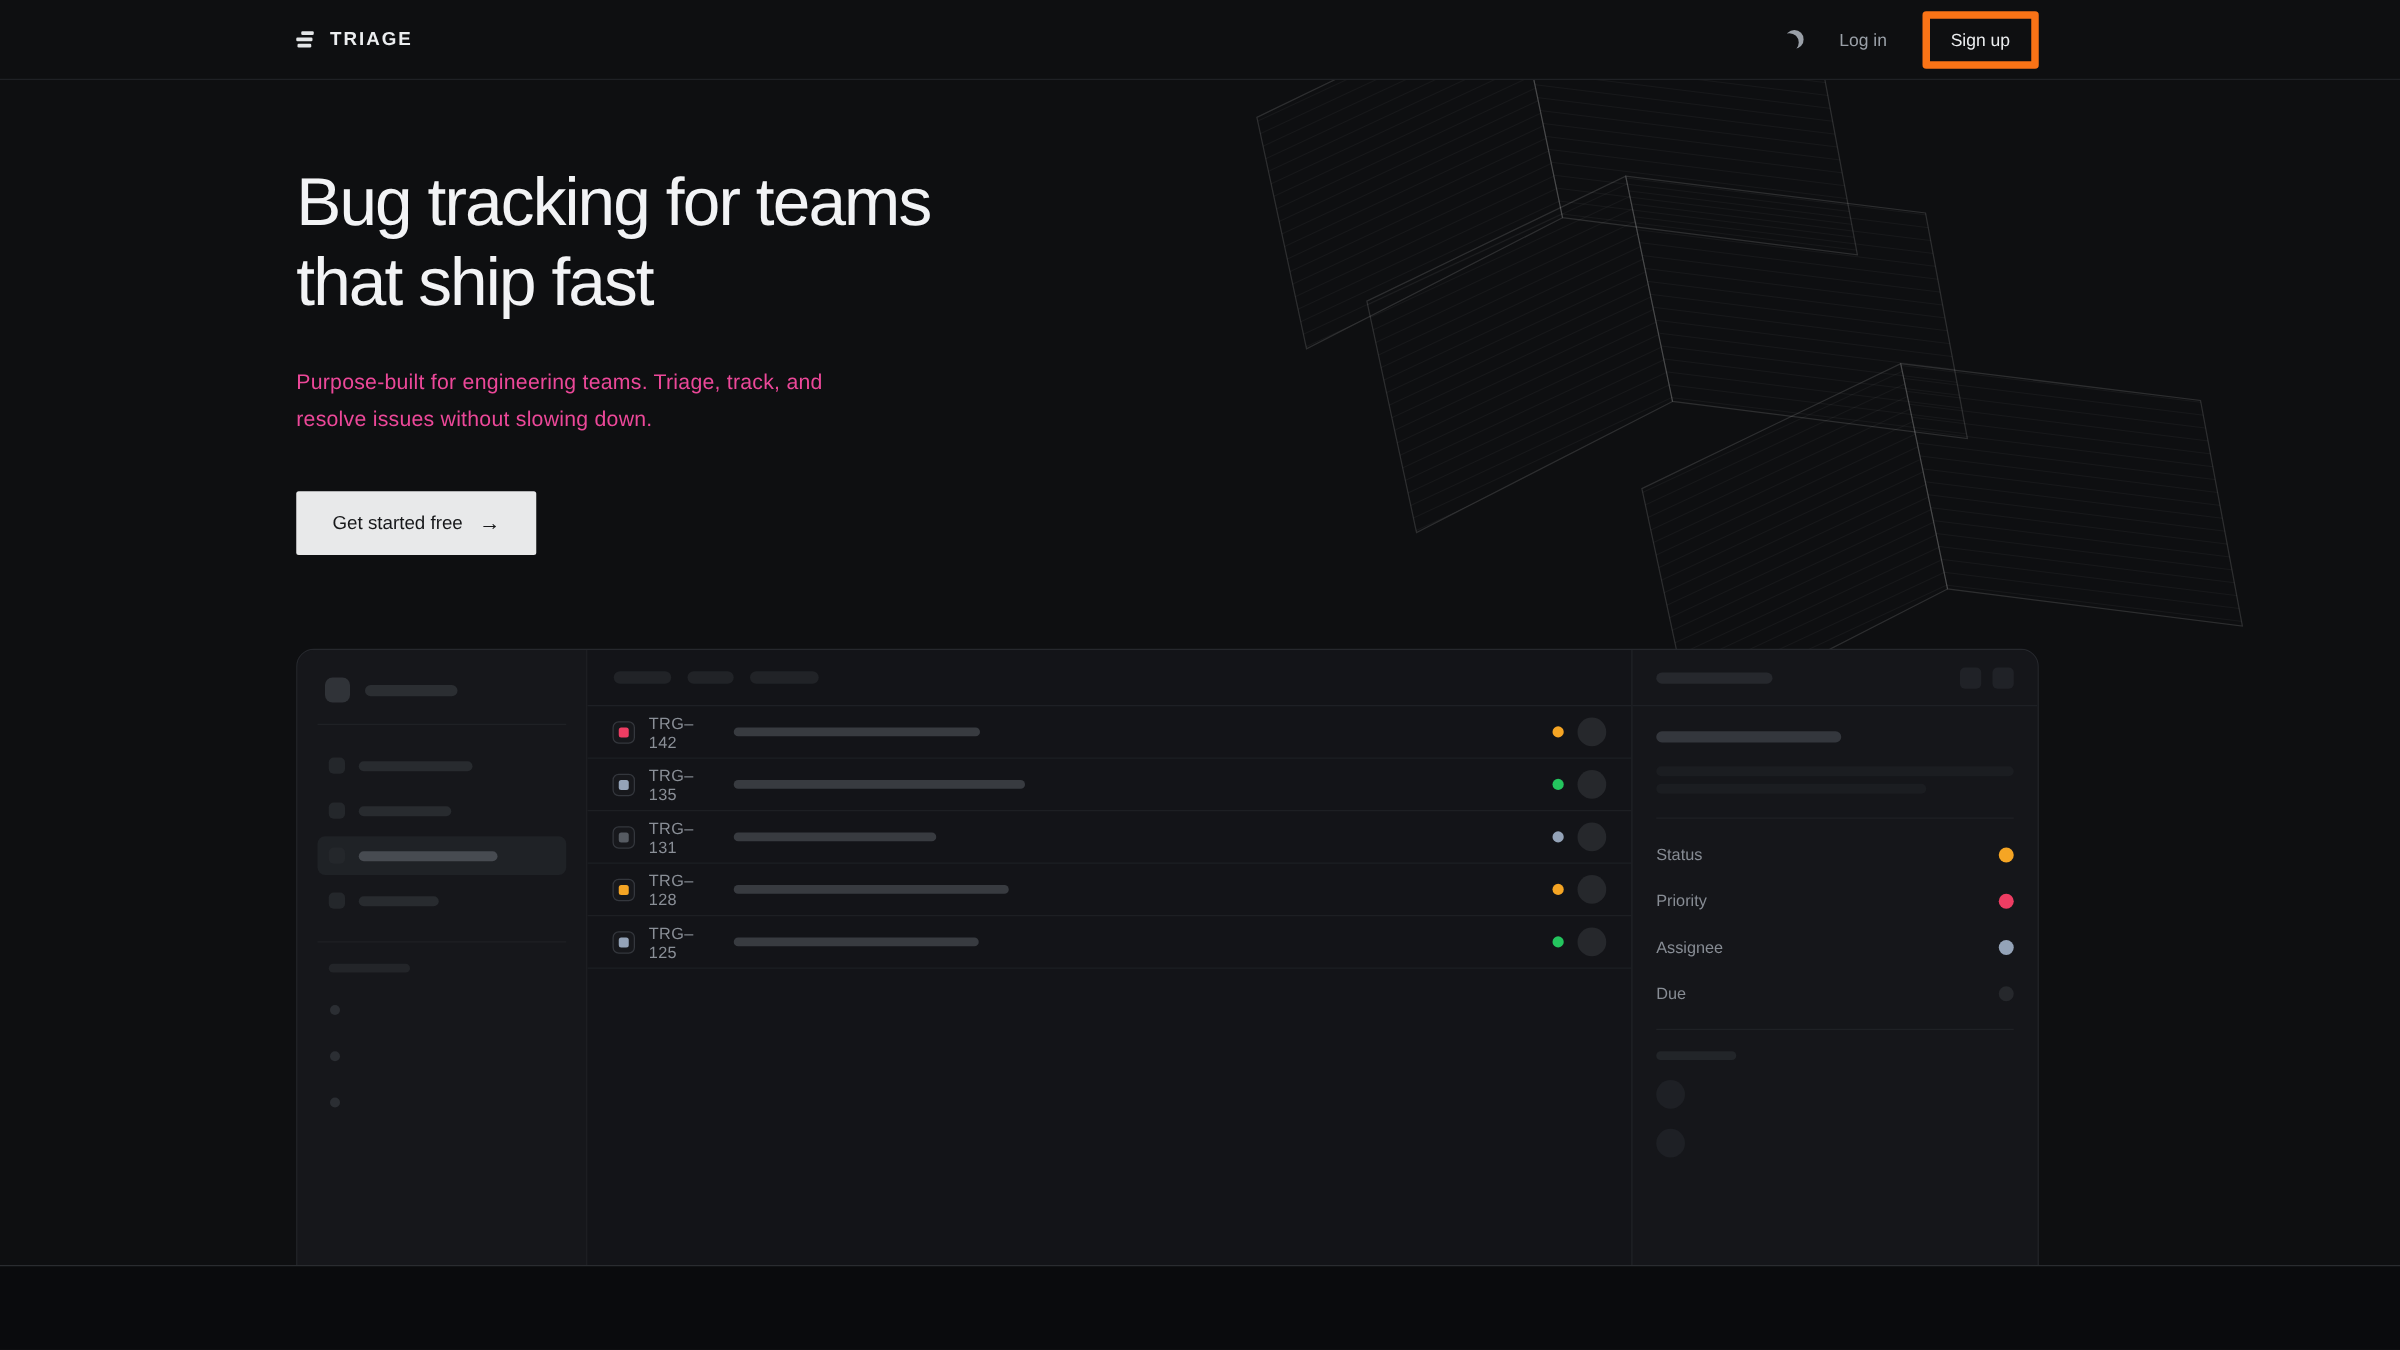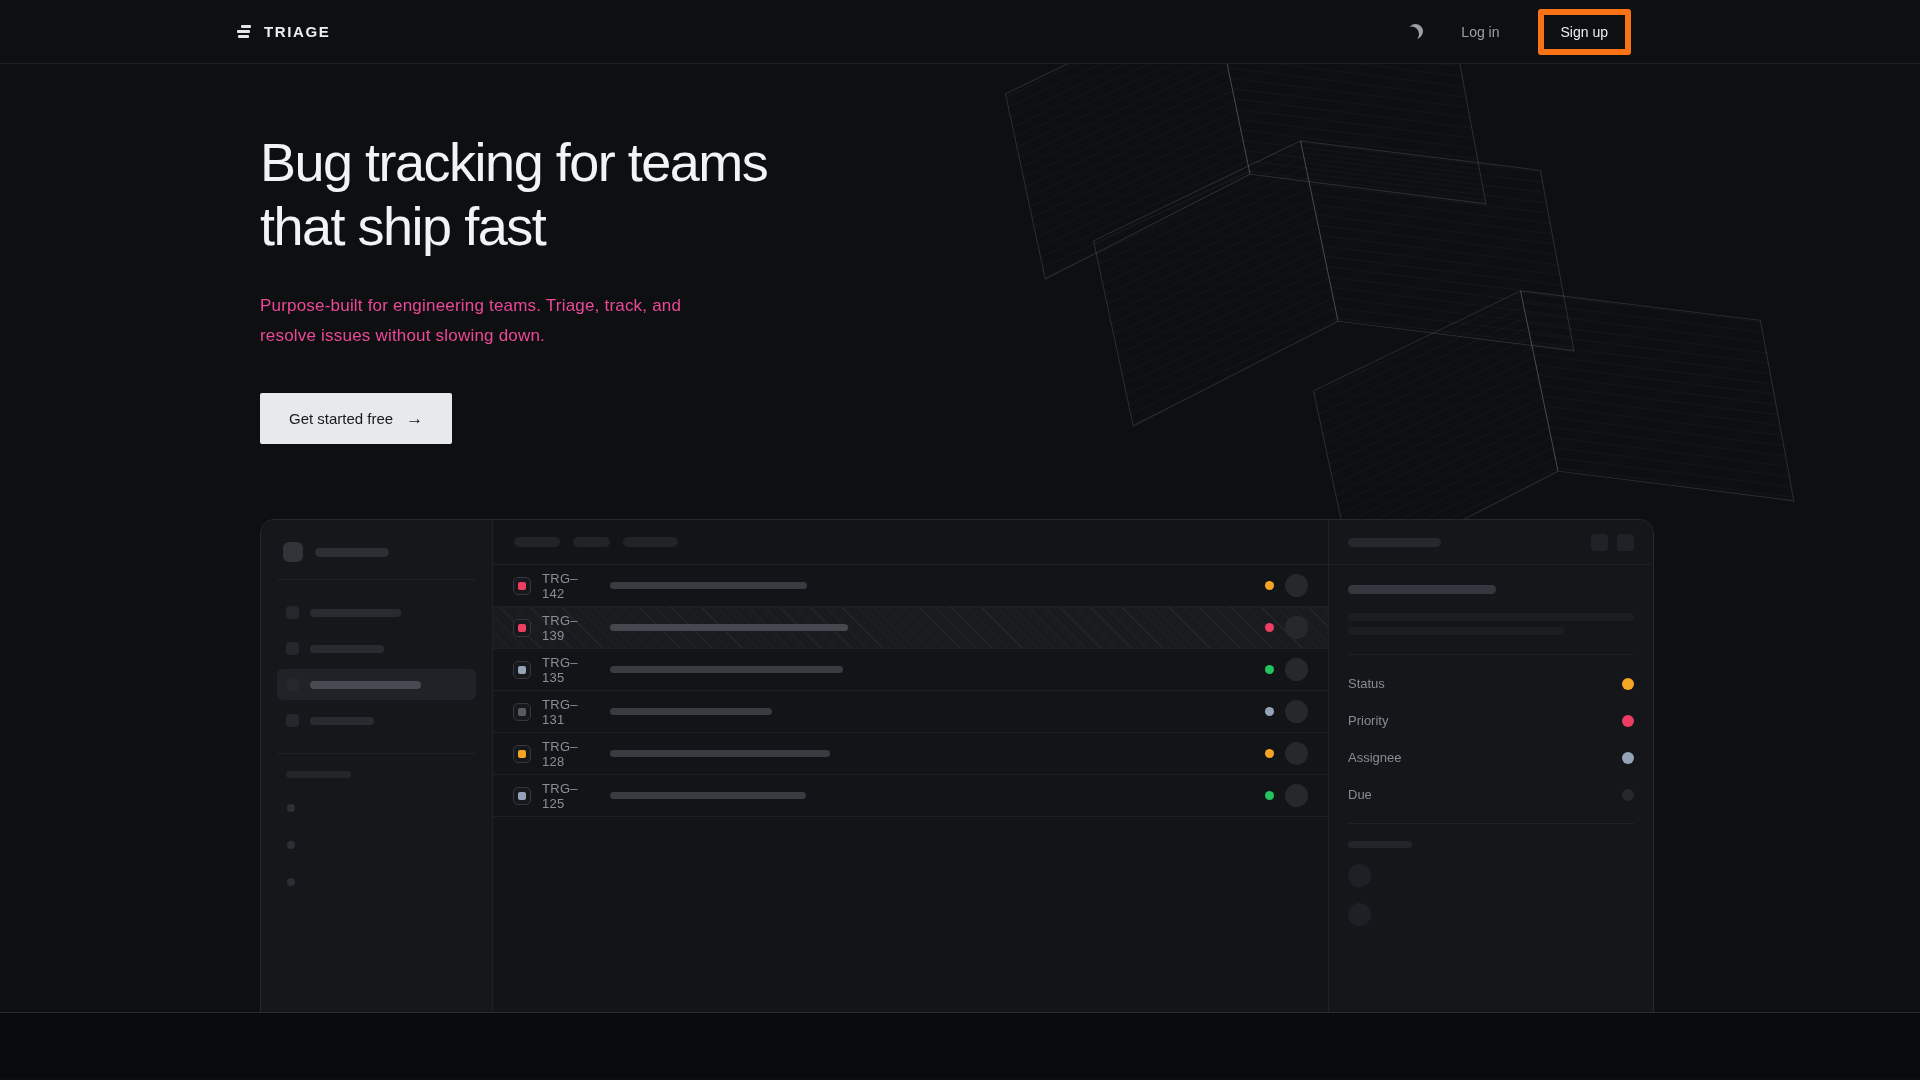--- a/index.html
+++ b/index.html
@@ -15,29 +15,29 @@
   
   .topnav { height: 64px; border-bottom: 1px solid #1f2125; position: relative; z-index: 5; background: #0e0f11; }
   .topnav .container { height: 100%; display: flex; align-items: center; justify-content: space-between; }
   .brand { display: flex; align-items: center; gap: 11px; }
   .logo-bars { display: flex; flex-direction: column; gap: 2px; width: 16px; }
   .logo-bars i { display: block; height: 3px; border-radius: 1px; background: #e3e5e7; }
   .logo-bars i.b1 { width: 10px; margin-left: 4px; }
   .logo-bars i.b2 { width: 13px; }
   .logo-bars i.b3 { width: 11px; margin-left: 1px; }
   .brand-name { font-size: 15px; font-weight: bold; letter-spacing: 1.6px; color: #eceef0; }
-  .nav-right { display: flex; align-items: center; gap: 38px; }
+  .nav-right { display: flex; align-items: center; gap: 28px; }
   .moon { width: 15px; height: 15px; border-radius: 50%;
           box-shadow: inset -4px 2.5px 0 0 #9aa0a8; cursor: pointer; }
   .login-link { font-size: 14px; color: #9aa0a8; text-decoration: none; cursor: pointer; }
   .signup-btn { background: transparent; border: 6px solid #f97316; color: #eceef0;
                 font-size: 14px; font-family: inherit; padding: 9px 17px; border-radius: 3px; cursor: pointer; }
 
   
-  .hero { position: relative; height: 949px; overflow: hidden; border-bottom: 1px solid #2a2c30; padding-left: 23px; }
+  .hero { position: relative; height: 949px; overflow: hidden; border-bottom: 1px solid #2a2c30; }
   .wireframe { position: absolute; top: 0; right: 0; pointer-events: none; }
   .hero-content { position: relative; z-index: 2; }
   h1 { padding-top: 66px; font-size: 54px; line-height: 64px; font-weight: 500;
        letter-spacing: -1.5px; color: #f2f3f5; }
   .hero-sub { margin-top: 33px; width: 480px; font-size: 17px; line-height: 30px;
               color: #ec4899; letter-spacing: 0.2px; }
   .cta-btn { margin-top: 42px; display: inline-flex; align-items: center; gap: 13px;
              height: 51px; padding: 0 29px; background: #e8e9ea; color: #17181a;
              border: none; border-radius: 2px; font-family: inherit;
              font-size: 15px; font-weight: 500; cursor: pointer; }
@@ -208,30 +208,20 @@
             <div class="issue-row">
     <span class="type-icon">
                 <i style="background: rgb(238, 61, 99);"></i>
               </span>
     <span class="issue-id">TRG–142</span>
     <span class="title-skel" style="width: 197px;"></span>
     <span class="row-spacer"></span>
     <span class="status-dot" style="background: rgb(245, 165, 36);"></span>
     <span class="row-avatar"></span>
   </div>
-            <div class="issue-row highlighted">
-    <span class="type-icon">
-                <i style="background: rgb(238, 61, 99);"></i>
-              </span>
-    <span class="issue-id">TRG–139</span>
-    <span class="title-skel" style="width: 238px;"></span>
-    <span class="row-spacer"></span>
-    <span class="status-dot" style="background: rgb(238, 61, 99);"></span>
-    <span class="row-avatar"></span>
-  </div>
             <div class="issue-row">
     <span class="type-icon">
                 <i style="background: rgb(148, 163, 184);"></i>
               </span>
     <span class="issue-id">TRG–135</span>
     <span class="title-skel" style="width: 233px;"></span>
     <span class="row-spacer"></span>
     <span class="status-dot" style="background: rgb(36, 197, 94);"></span>
     <span class="row-avatar"></span>
   </div>

